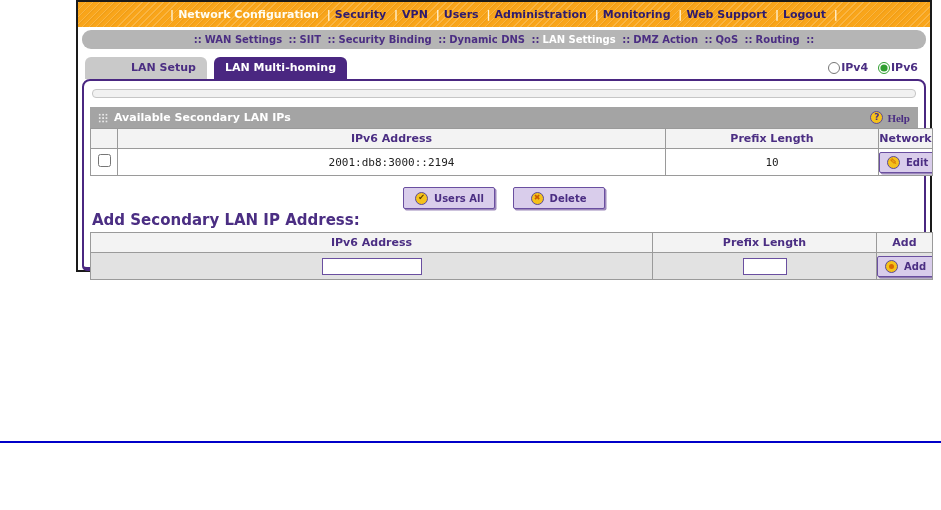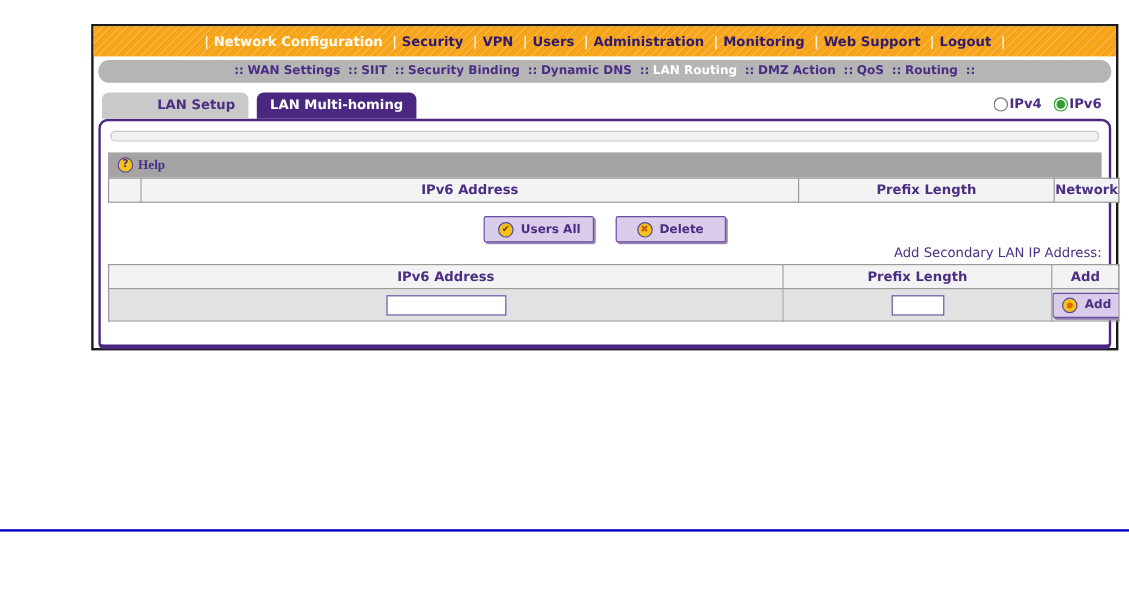--- a/index.html
+++ b/index.html
@@ -1,20 +1,20 @@
 <!DOCTYPE html>
 <html><head>
 <meta charset="utf-8">
 <style>
   * { margin:0; padding:0; box-sizing:border-box; }
   html,body { background:#ffffff; }
   body { width:941px; height:510px; position:relative; font-family:"DejaVu Sans", sans-serif; }
 
   .outer-box {
-    position:absolute; left:76px; top:20px; width:856px; height:272px;
+    position:absolute; left:76px; top:0; width:856px; height:272px;
     border:2px solid #1a1a1a; background:#ffffff;
   }
 
   
   .topnav {
     height:25px; line-height:25px; text-align:center;
     background:#F9A51A;
     background-image:repeating-linear-gradient(135deg, rgba(255,255,255,0.18) 0 1px, rgba(0,0,0,0.03) 1px 2px, transparent 2px 5px);
     font-size:11px; font-weight:bold; white-space:nowrap; overflow:hidden;
   }
@@ -93,21 +93,21 @@
     display:inline-flex; align-items:center; justify-content:center; gap:6px;
     background:#D9CDEB; border:1px solid #6a4fa0; border-radius:2px;
     box-shadow:1.5px 1.5px 0 rgba(74,39,129,0.55);
     color:#4B2E83; font-weight:bold; font-size:10px; cursor:pointer;
     font-family:"DejaVu Sans", sans-serif;
   }
   .btn-wide { width:92px; height:22px; margin:0 6px; }
   .btn-small { padding:2px 7px; height:21px; }
 
   .btn-row { text-align:center; margin:9px 0 2px 0; }
-  .add-title { font-size:11px; font-weight:normal; color:#4B2E83; text-align:right; margin:2px 0 3px 2px; }
+  .add-title { font-size:15px; font-weight:bold; color:#4B2E83; text-align:left; margin:2px 0 3px 2px; }
 
   td.gray-cell { background:#E2E2E2; }
   .txt-input {
     border:1px solid #6a4fa0; background:#ffffff; height:17px;
     font-family:"DejaVu Sans", sans-serif; font-size:11px; padding:0 3px;
   }
   .ipv6-input { width:100px; }
   .prefix-input { width:44px; }
 
   .blue-rule { position:absolute; left:0; top:441px; width:941px; height:2px; background:#0000C8; }
@@ -127,40 +127,44 @@
     <span class="sep">|</span><span class="nav-item">Web Support</span>
     <span class="sep">|</span><span class="nav-item">Logout</span>
     <span class="sep">|</span>
   </div>
 
   <div class="subnav">
     <span class="sep">::</span><span class="nav-item">WAN Settings</span>
     <span class="sep">::</span><span class="nav-item">SIIT</span>
     <span class="sep">::</span><span class="nav-item">Security Binding</span>
     <span class="sep">::</span><span class="nav-item">Dynamic DNS</span>
-    <span class="sep">::</span><span class="nav-item active">LAN Routing</span>
+    <span class="sep">::</span><span class="nav-item active">LAN Settings</span>
     <span class="sep">::</span><span class="nav-item">DMZ Action</span>
     <span class="sep">::</span><span class="nav-item">QoS</span>
     <span class="sep">::</span><span class="nav-item">Routing</span>
     <span class="sep">::</span>
   </div>
 
   <div class="tabs-row">
     <span class="tab inactive">LAN Setup</span>
     <span class="tab active">LAN Multi-homing</span>
     <span class="ipver">
       <label><input type="radio" name="ipver" style=""><span>IPv4</span></label>
       <label><input type="radio" name="ipver" checked="" style=""><span>IPv6</span></label>
     </span>
   </div>
 
   <div class="content-box">
     <div class="strip"></div>
 
     <div class="section-header">
+      <span style="display:flex;align-items:center;">
+        <span class="grid-icon"></span>
+        <span>Available Secondary LAN IPs</span>
+      </span>
       <span class="help-area">
         <span class="icon-circle">
             <span class="icon-q">?</span>
           </span>
         <span class="help-label">Help</span>
       </span>
     </div>
 
     <table>
       <colgroup>
@@ -168,20 +172,33 @@
           <col style="width:548px">
           <col style="width:213px">
           <col style="width:54px">
         </colgroup>
       <tbody>
           <tr>
         <th></th>
         <th>IPv6 Address</th>
         <th>Prefix Length</th>
         <th>Network</th>
+      </tr>
+      <tr>
+        <td><input type="checkbox" class="row-check" style=""></td>
+        <td class="mono">2001:db8:3000::2194</td>
+        <td class="mono">10</td>
+        <td>
+          <button class="btn btn-small">
+            <span class="icon-circle">
+                  <span class="icon-pencil">✎</span>
+                </span>
+            <span>Edit</span>
+          </button>
+        </td>
       </tr>
     </tbody>
       </table>
 
     <div class="btn-row">
       <button class="btn btn-wide">
         <span class="icon-circle">
             <span class="icon-check">✔</span>
           </span>
         <span>Users All</span>

